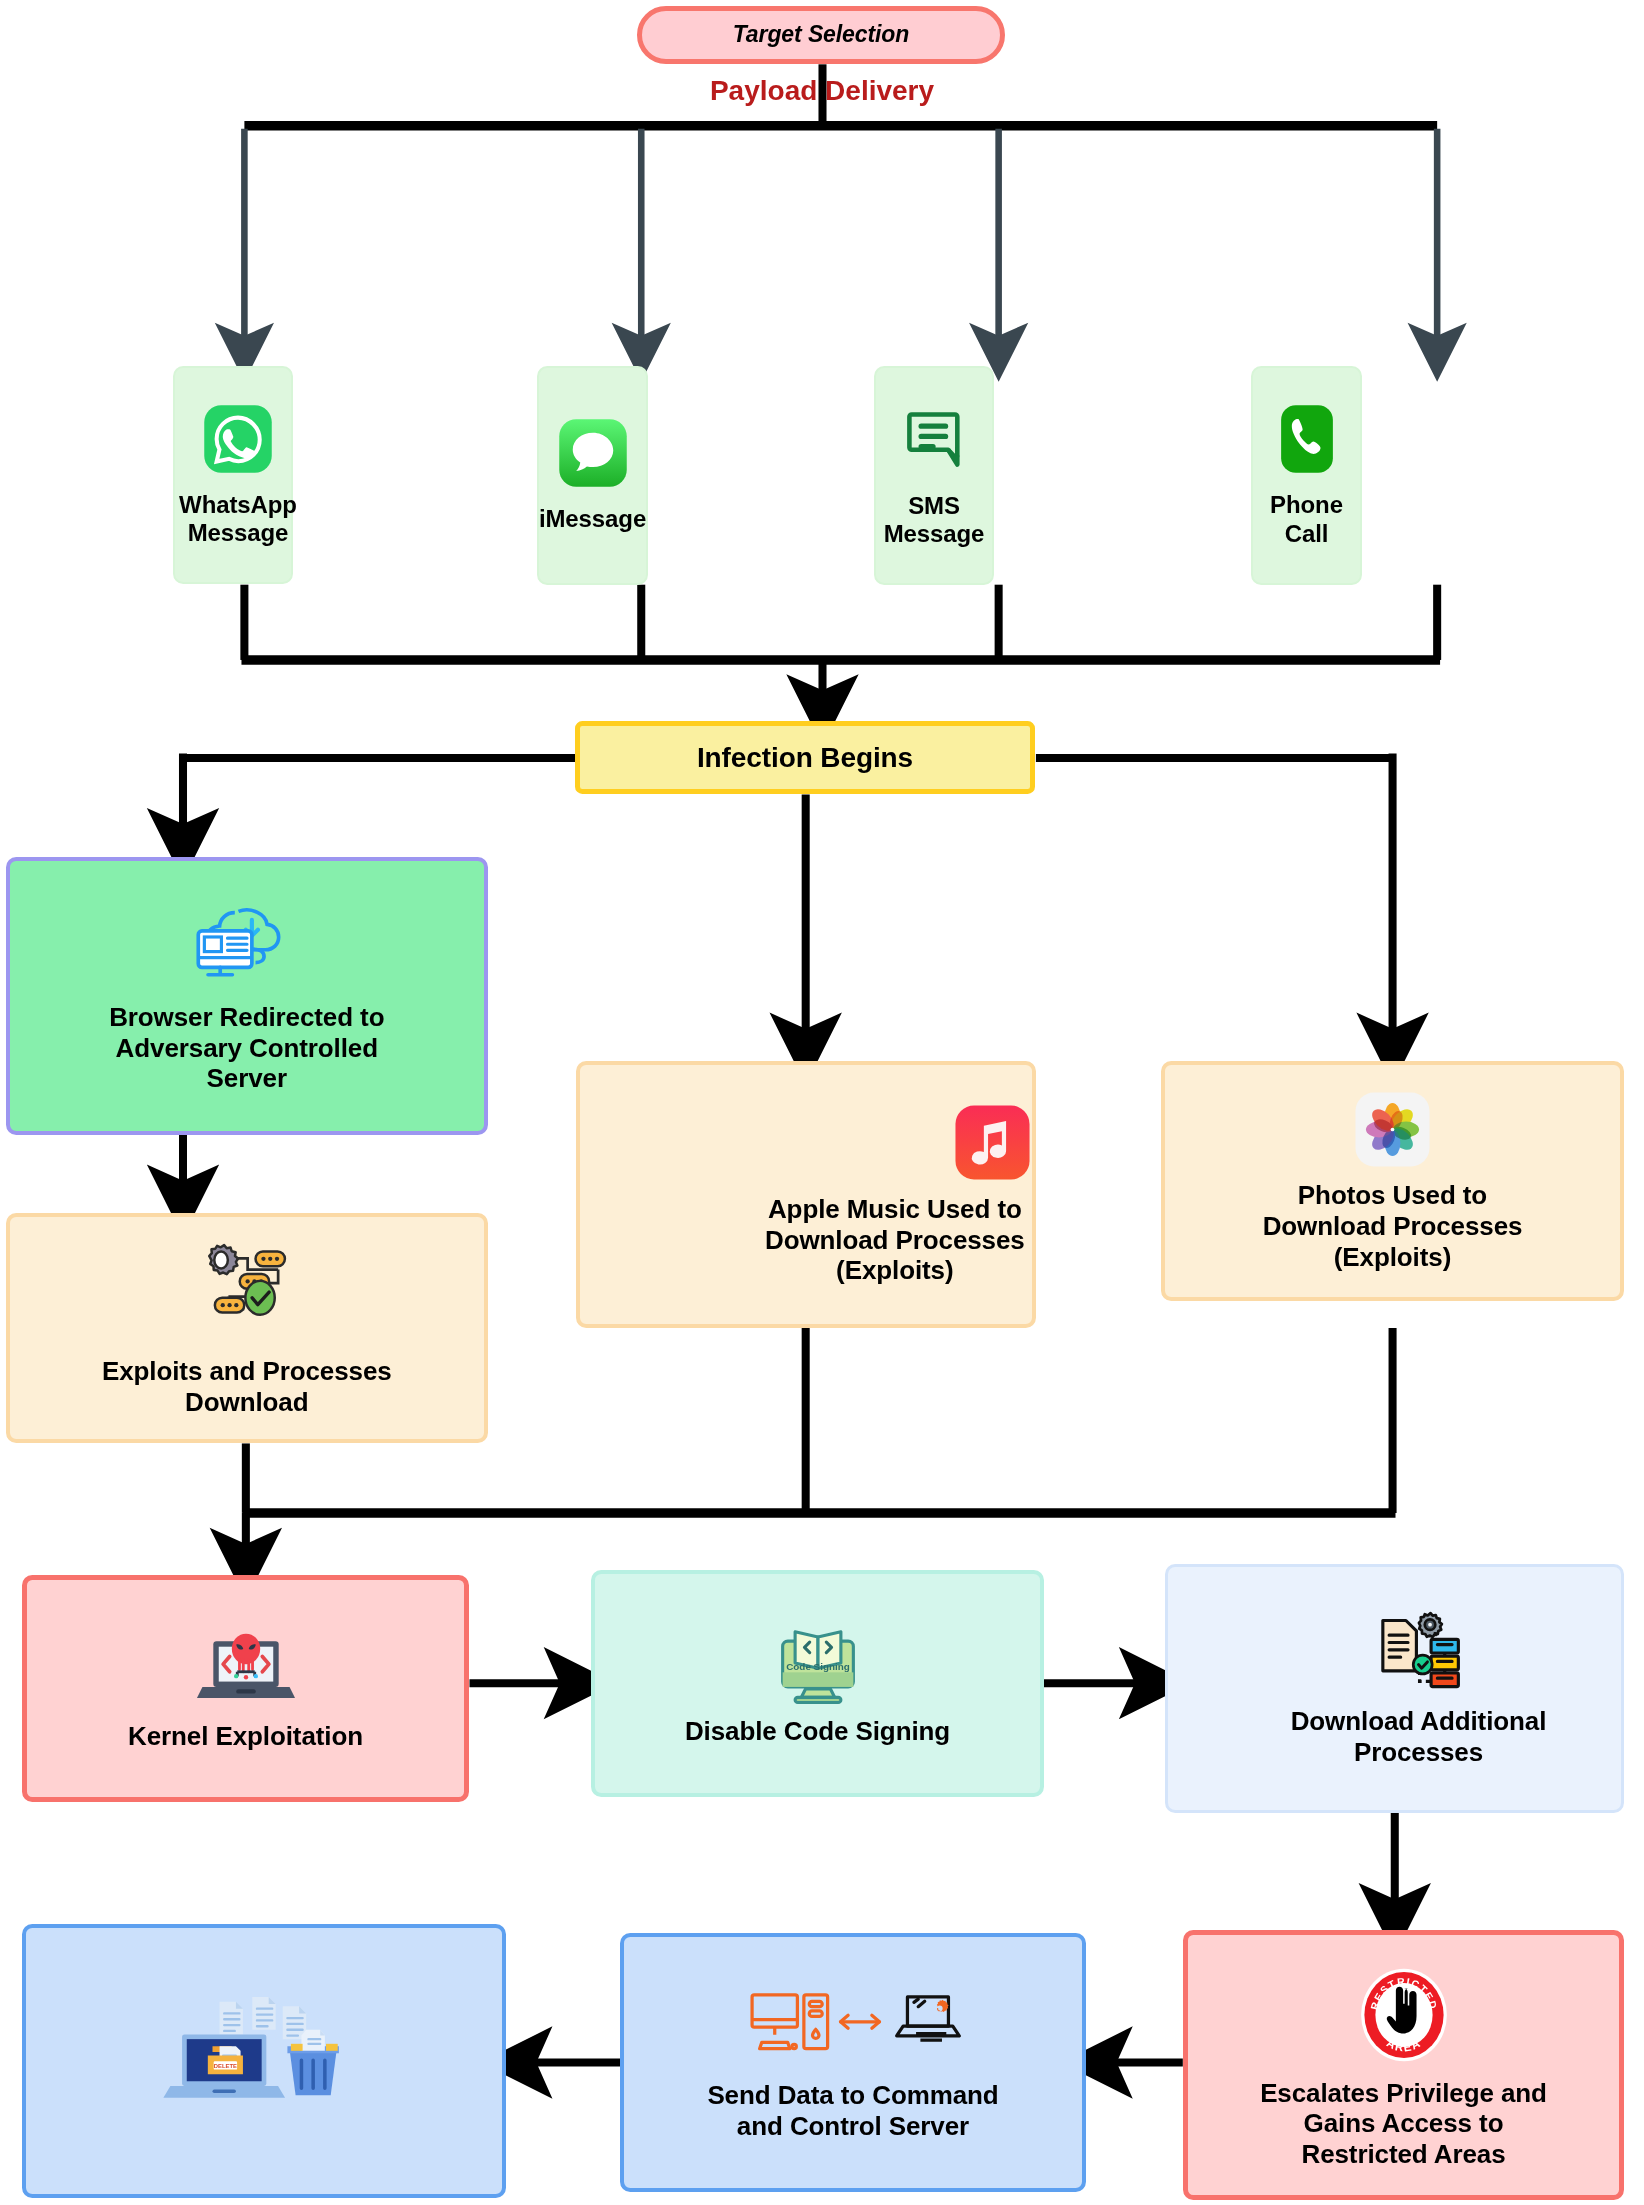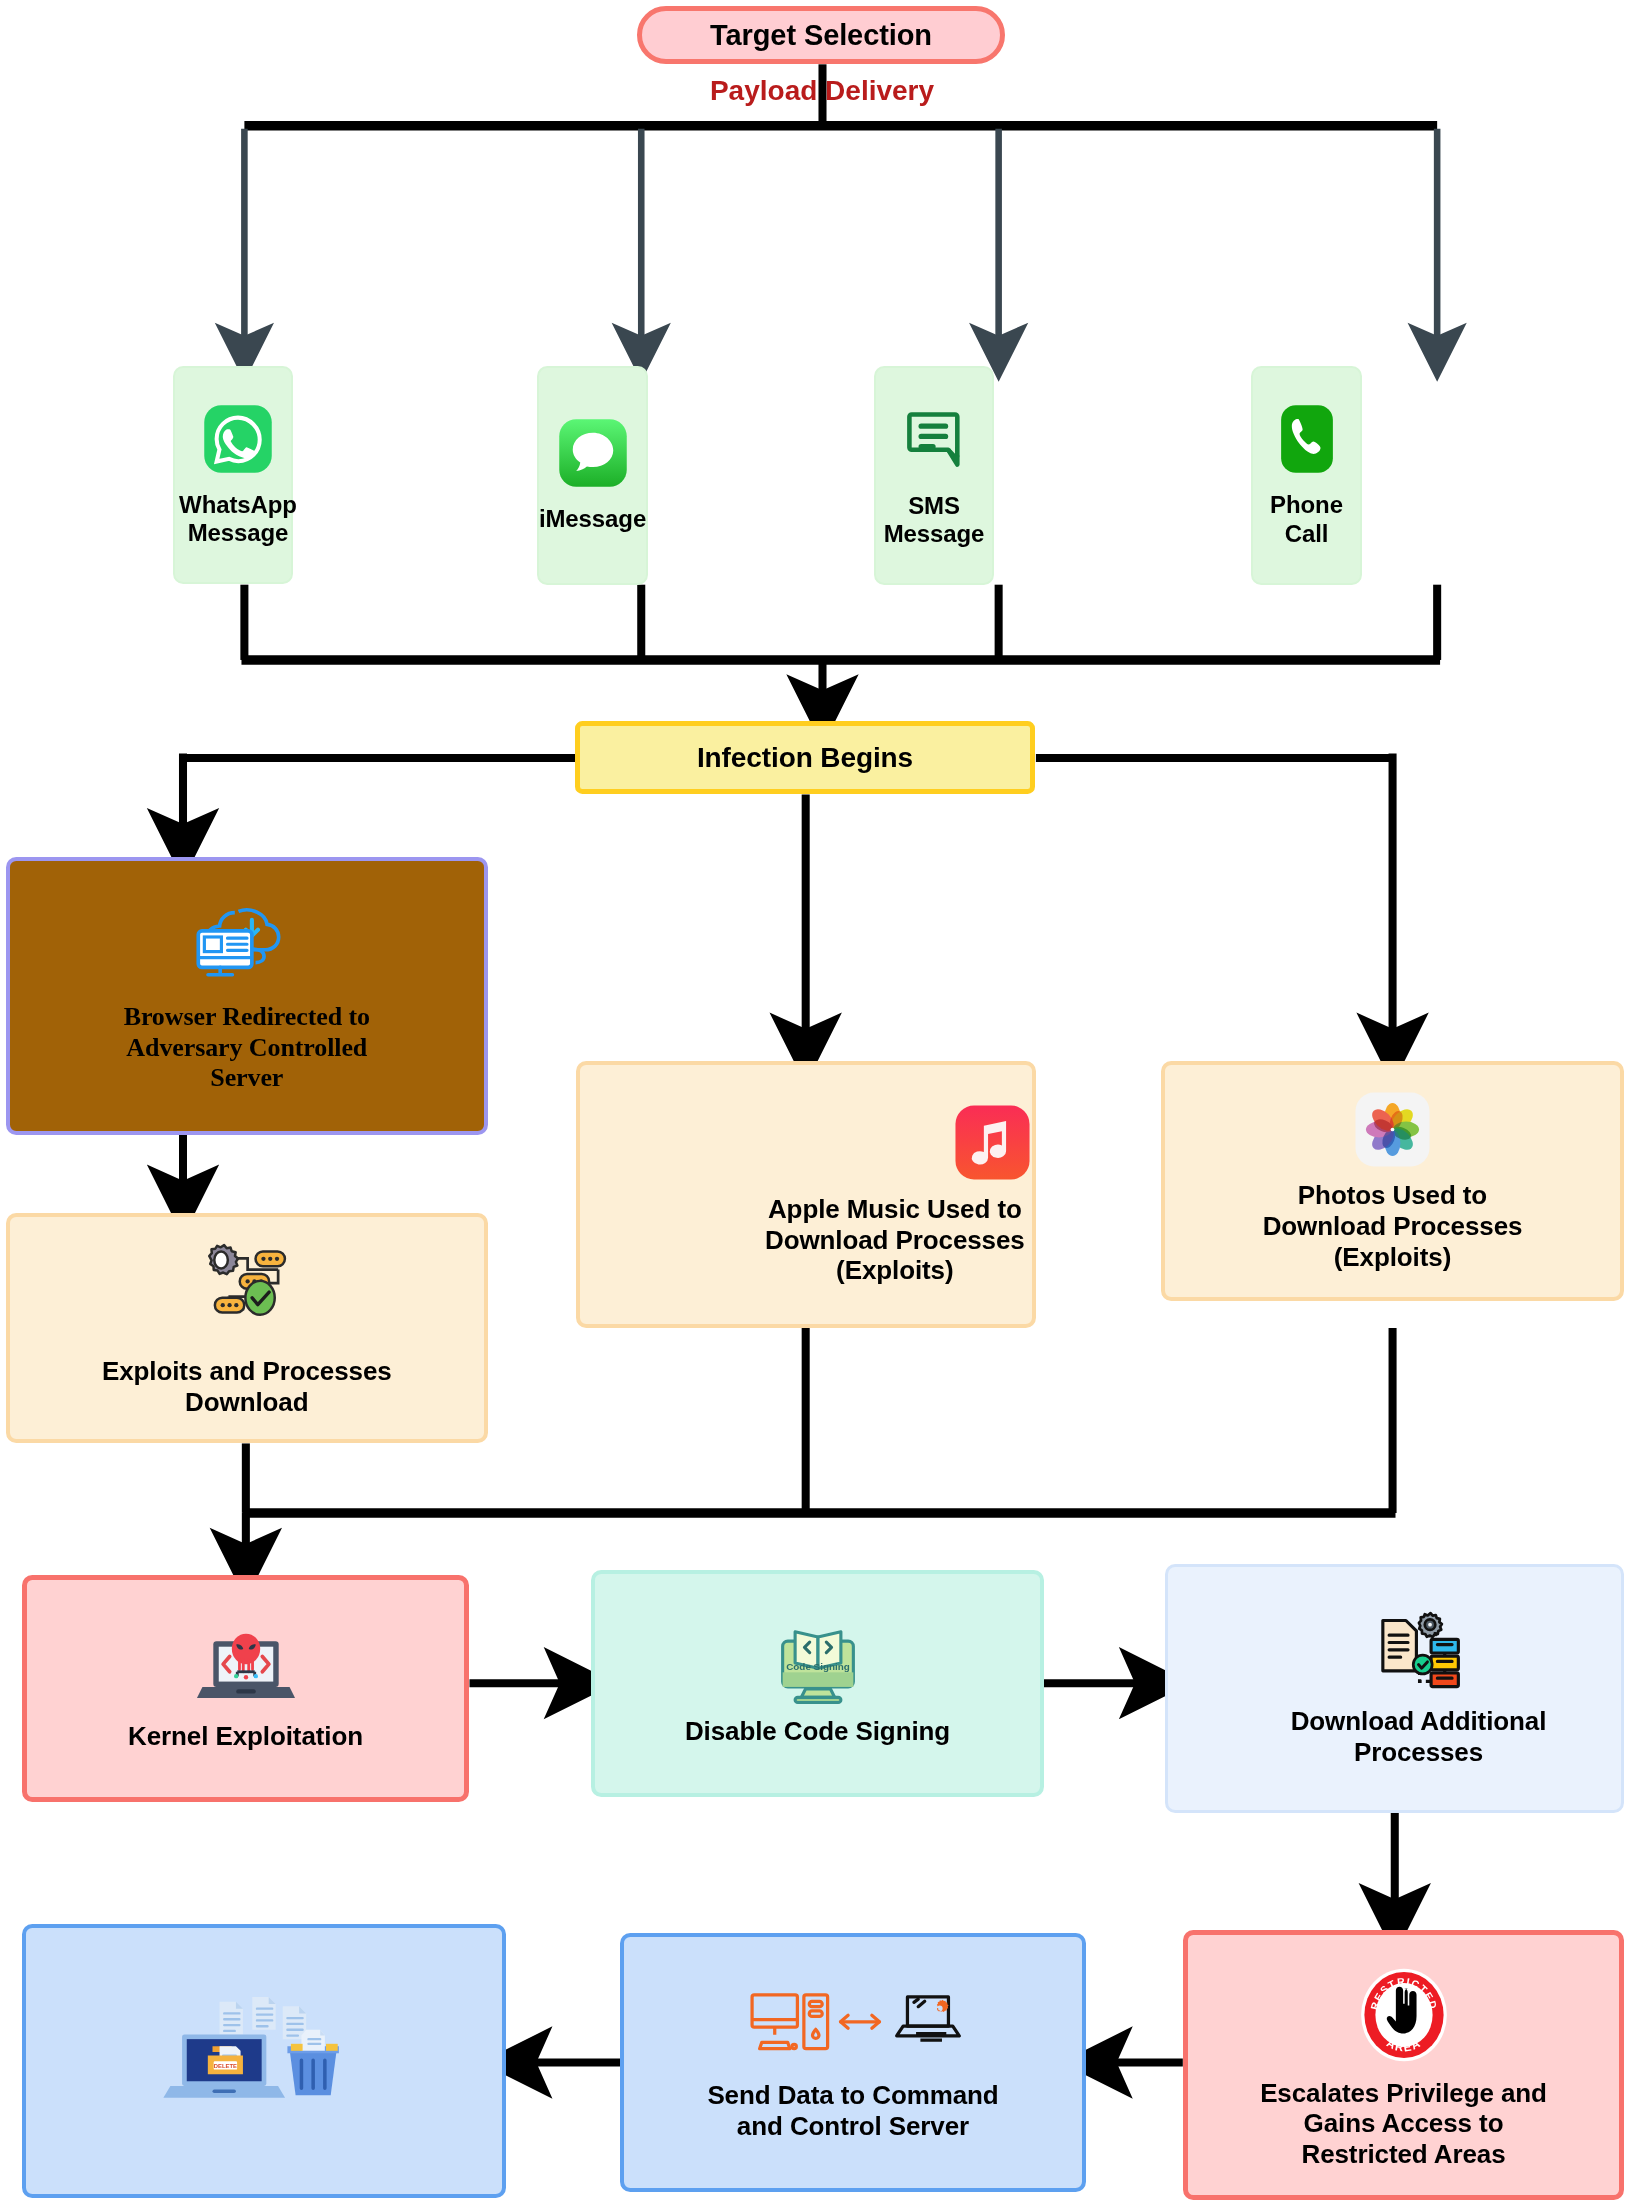--- a/index.html
+++ b/index.html
@@ -13,21 +13,21 @@
   .ico{display:flex;align-items:center;justify-content:center;}
 
   
   .pill{border-radius:730px;}
   .rect{border-radius:10.2px;}
 
   
   .c-red{background:#FFCDD2;border:5.1px solid #F8766D;}
   .c-green{background:#DEF7DE;border:2.9px solid #D7F5D7;}
   .c-yellow{background:#FAF0A0;border:5.1px solid #FFCE1F;}
-  .c-purple{background:#a16207;border:4.4px solid #9C96F0;font-family:Liberation Serif, serif;}
+  .c-purple{background:#86efac;border:4.4px solid #9C96F0;}
   .c-orange{background:#FDEFD6;border:4.4px solid #FBD9A5;}
   .c-redbox{background:#FFD2D2;border:5.1px solid #F8726C;}
   .c-mint{background:#D4F6EC;border:4.4px solid #B7F0E2;}
   .c-paleblue{background:#EAF2FD;border:3.7px solid #D4E4FA;padding-left:48px;}
   .c-blue{background:#CBE0FB;border:4.4px solid #5DA0F0;}
 
   .edgelabel{position:absolute;font-weight:bold;color:#b91c1c;white-space:nowrap;}
 </style>
 </head>
 <body>
@@ -83,21 +83,21 @@
       <path d="M1908,2480 L1908,2626" marker-end="url(#ah)"></path>
 
       <path d="M1618,2822 L1500,2822" marker-end="url(#ah)"></path>
       <path d="M848,2822 L706,2822" marker-end="url(#ah)"></path>
     </g>
   </svg>
 
   <div class="edgelabel" style="left:822px;top:91px;transform:translate(-50%,-50%);font-size:28px;">Payload Delivery</div>
 
   <div class="node pill c-red" style="left:637px;top:5.8px;width:368px;height:58px;">
-    <div class="label" style="font-size:29px;">Target Selection</div>
+    <div class="label" style="font-size:23px;font-style:italic;">Target Selection</div>
   </div>
 
   <div class="node rect c-green" style="left:173px;top:366px;width:120px;height:218px;padding-left:10px;">
     <div class="ico" style="margin-bottom:16px;">
       <svg width="72" height="72" viewBox="0 0 64 64">
         <rect x="2" y="2" width="60" height="60" rx="15" fill="#25D366"></rect>
         <path d="M32 13c-10.5 0-19 8.5-19 19 0 3.4.9 6.6 2.5 9.3L13 52l11-2.4c2.5 1.3 5.3 2.1 8.3 2.1 10.5 0 19-8.5 19-19S42.5 13 32 13z" fill="none" stroke="#fff" stroke-width="3.6"></path>
         <path d="M25.5 24.5c-.5-1.2-1-1.2-1.5-1.2h-1.3c-.45 0-1.2.17-1.83.86-.63.69-2.4 2.34-2.4 5.7s2.46 6.62 2.8 7.08c.34.46 4.75 7.6 11.74 10.35 5.81 2.29 6.99 1.83 8.25 1.72 1.26-.11 4.06-1.66 4.63-3.26.57-1.6.57-2.97.4-3.26-.17-.29-.63-.46-1.32-.8-.69-.34-4.06-2-4.69-2.23-.63-.23-1.09-.34-1.55.35-.46.69-1.78 2.23-2.18 2.69-.4.46-.8.52-1.49.17-.69-.34-2.9-1.07-5.53-3.41-2.04-1.82-3.42-4.07-3.82-4.76-.4-.69-.04-1.06.3-1.4.31-.31.69-.8 1.03-1.2.34-.4.46-.69.69-1.15.23-.46.11-.86-.06-1.2-.17-.34-1.51-3.72-2.1-5.05z" fill="#fff"></path>
       </svg>
     </div>

